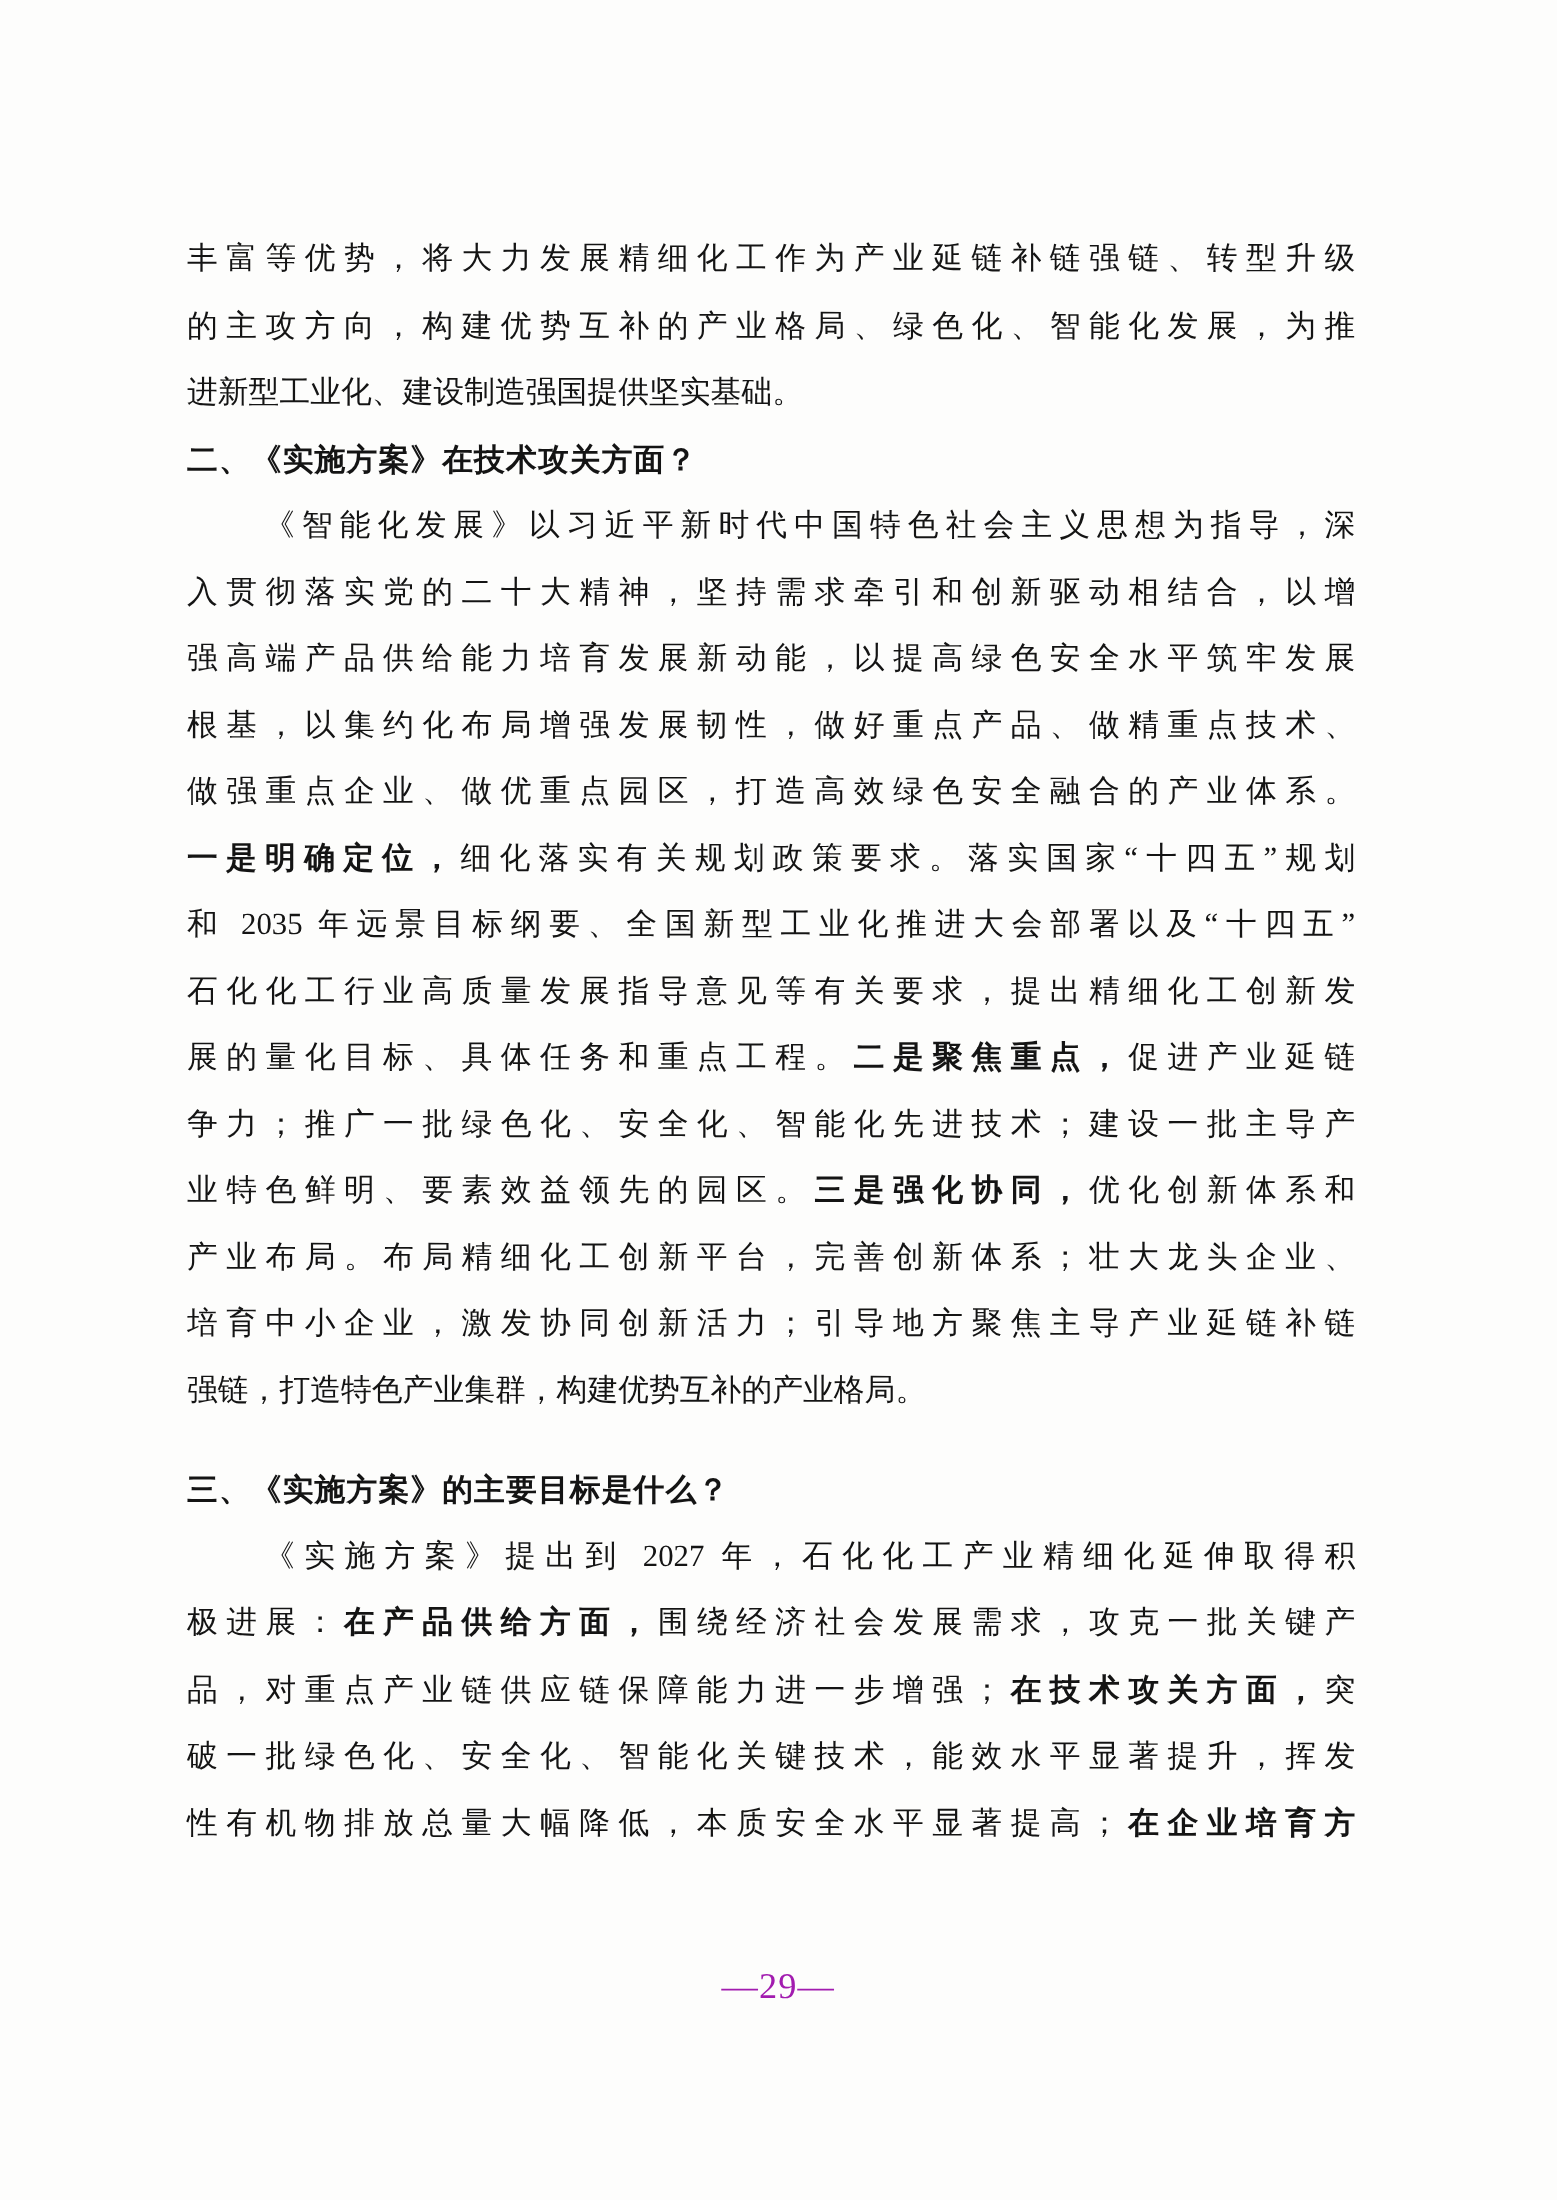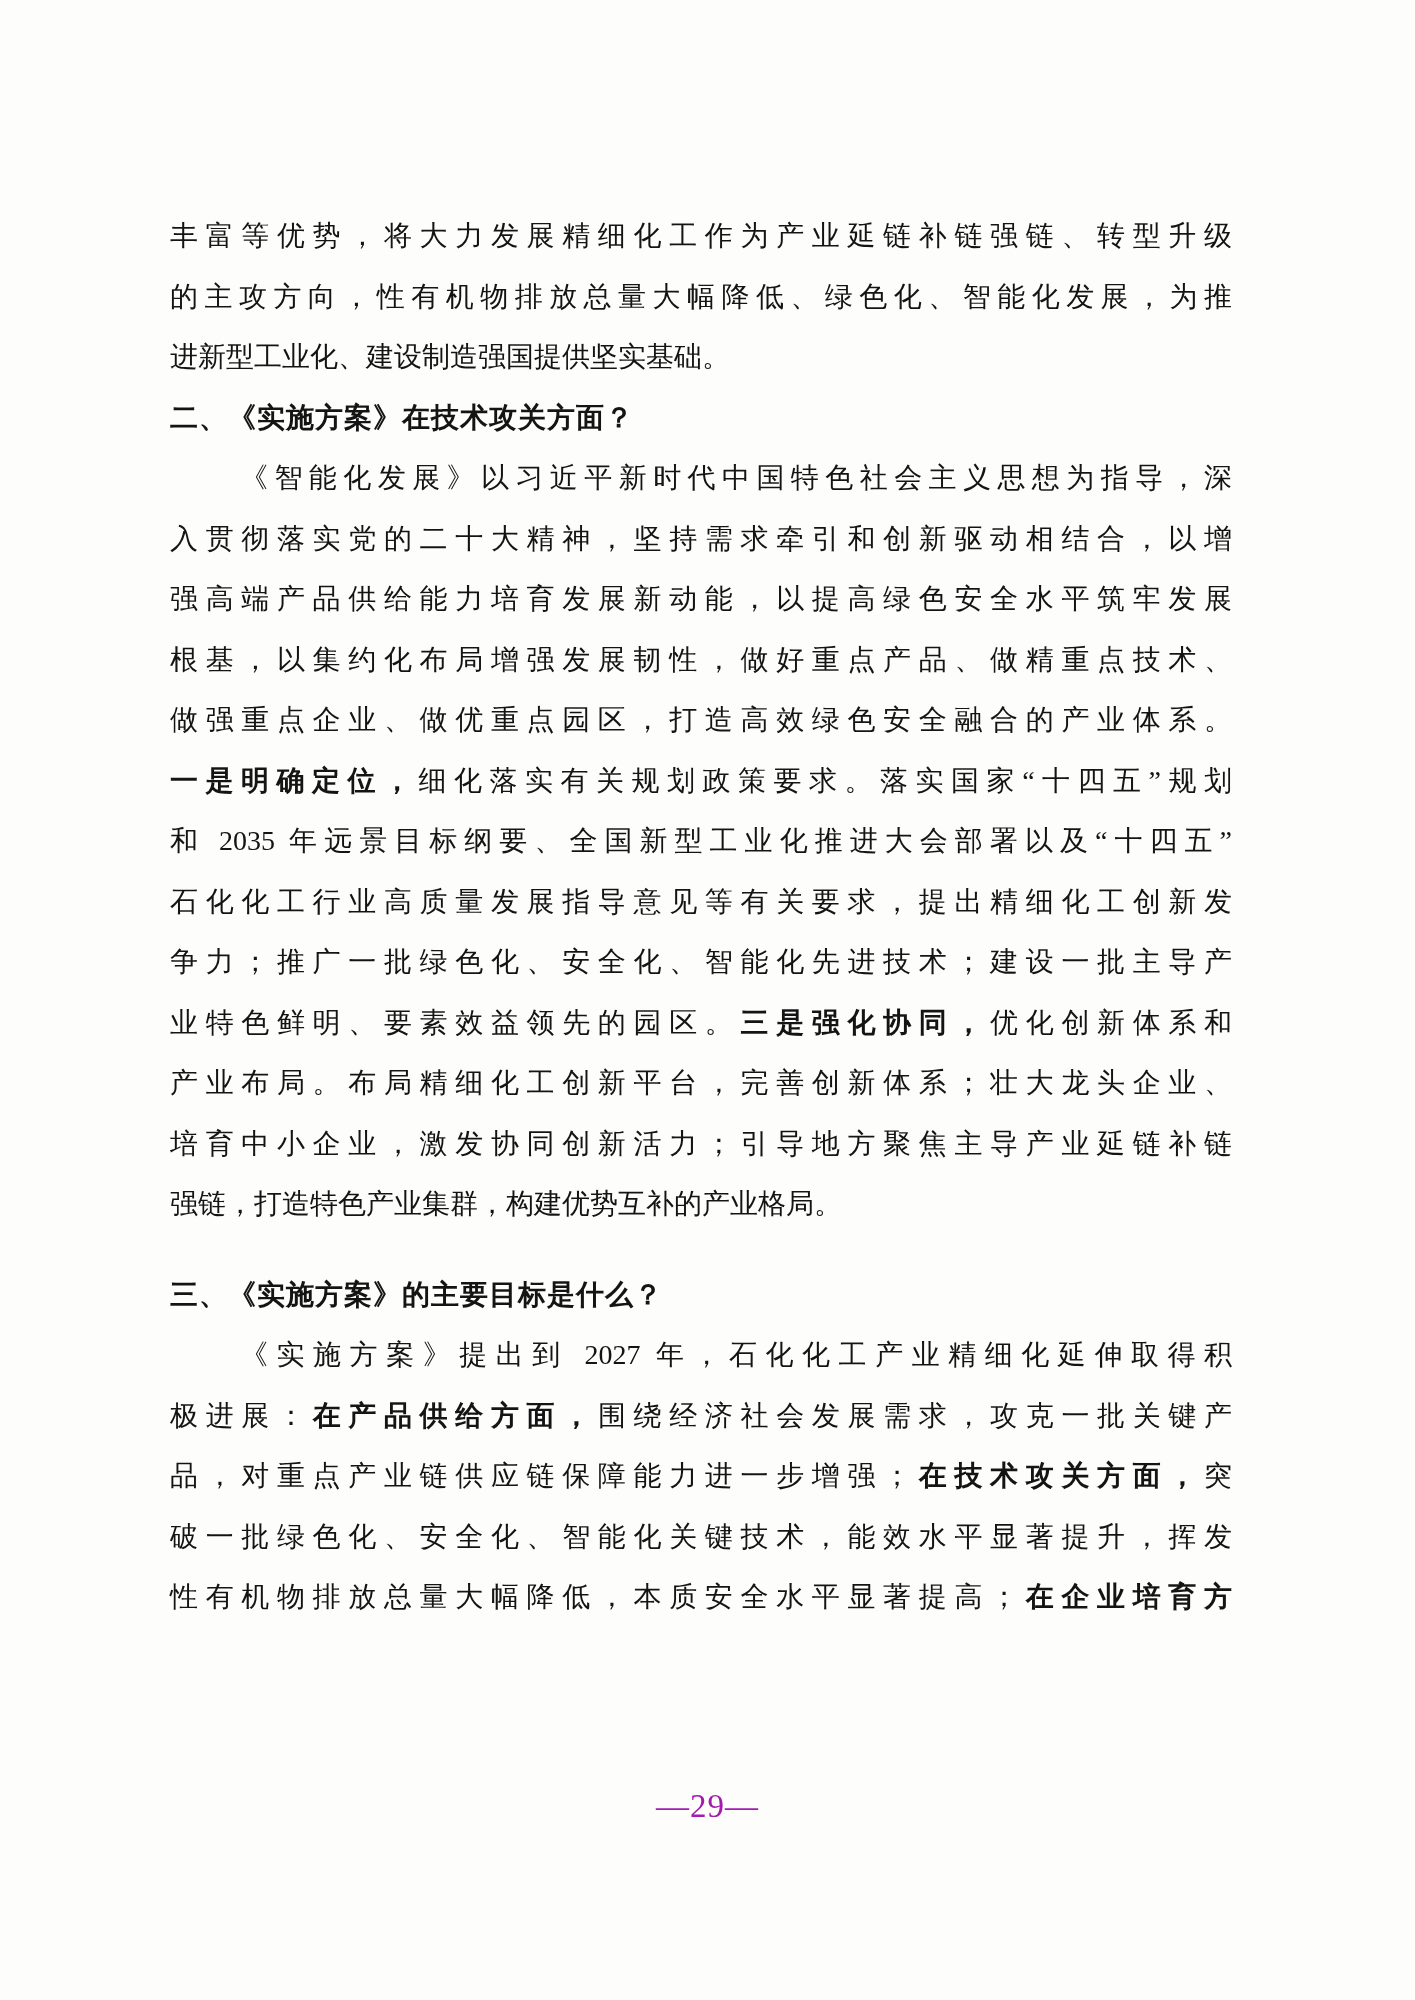--- a/index.html
+++ b/index.html
@@ -48,31 +48,32 @@
     letter-spacing:1px;
     color:#a21caf;
   }
 </style>
 </head>
 <body>
 
 <div class="page">
   <main class="text-body">
       <div class="line full"><span>丰富等优势，将大力发展精细化工作为产业延链补链强链、转型升级</span></div>
-      <div class="line full"><span>的主攻方向，性有机物排放总量大幅降低、绿色化、智能化发展，为推</span></div>
+      <div class="line full"><span>的主攻方向，构建优势互补的产业格局、绿色化、智能化发展，为推</span></div>
       <div class="line"><span>进新型工业化、建设制造强国提供坚实基础。</span></div>
       <div class="line heading"><span>二、《实施方案》在技术攻关方面？</span></div>
       <div class="line full indent"><span>《智能化发展》以习近平新时代中国特色社会主义思想为指导，深</span></div>
       <div class="line full"><span>入贯彻落实党的二十大精神，坚持需求牵引和创新驱动相结合，以增</span></div>
       <div class="line full"><span>强高端产品供给能力培育发展新动能，以提高绿色安全水平筑牢发展</span></div>
       <div class="line full"><span>根基，以集约化布局增强发展韧性，做好重点产品、做精重点技术、</span></div>
       <div class="line full"><span>做强重点企业、做优重点园区，打造高效绿色安全融合的产业体系。</span></div>
       <div class="line full"><b>一是明确定位，</b><span>细化落实有关规划政策要求。落实国家“十四五”规划</span></div>
       <div class="line full"><span>和 2035 年远景目标纲要、全国新型工业化推进大会部署以及“十四五”</span></div>
       <div class="line full"><span>石化化工行业高质量发展指导意见等有关要求，提出精细化工创新发</span></div>
+      <div class="line full"><span>展的量化目标、具体任务和重点工程。</span><b>二是聚焦重点，</b><span>促进产业延链</span></div>
       <div class="line full"><span>争力；推广一批绿色化、安全化、智能化先进技术；建设一批主导产</span></div>
       <div class="line full"><span>业特色鲜明、要素效益领先的园区。</span><b>三是强化协同，</b><span>优化创新体系和</span></div>
       <div class="line full"><span>产业布局。布局精细化工创新平台，完善创新体系；壮大龙头企业、</span></div>
       <div class="line full"><span>培育中小企业，激发协同创新活力；引导地方聚焦主导产业延链补链</span></div>
       <div class="line"><span>强链，打造特色产业集群，构建优势互补的产业格局。</span></div>
       <div class="line gap"></div>
       <div class="line heading"><span>三、《实施方案》的主要目标是什么？</span></div>
       <div class="line full indent"><span>《实施方案》提出到 2027 年，石化化工产业精细化延伸取得积</span></div>
       <div class="line full"><span>极进展：</span><b>在产品供给方面，</b><span>围绕经济社会发展需求，攻克一批关键产</span></div>
       <div class="line full"><span>品，对重点产业链供应链保障能力进一步增强；</span><b>在技术攻关方面，</b><span>突</span></div>

